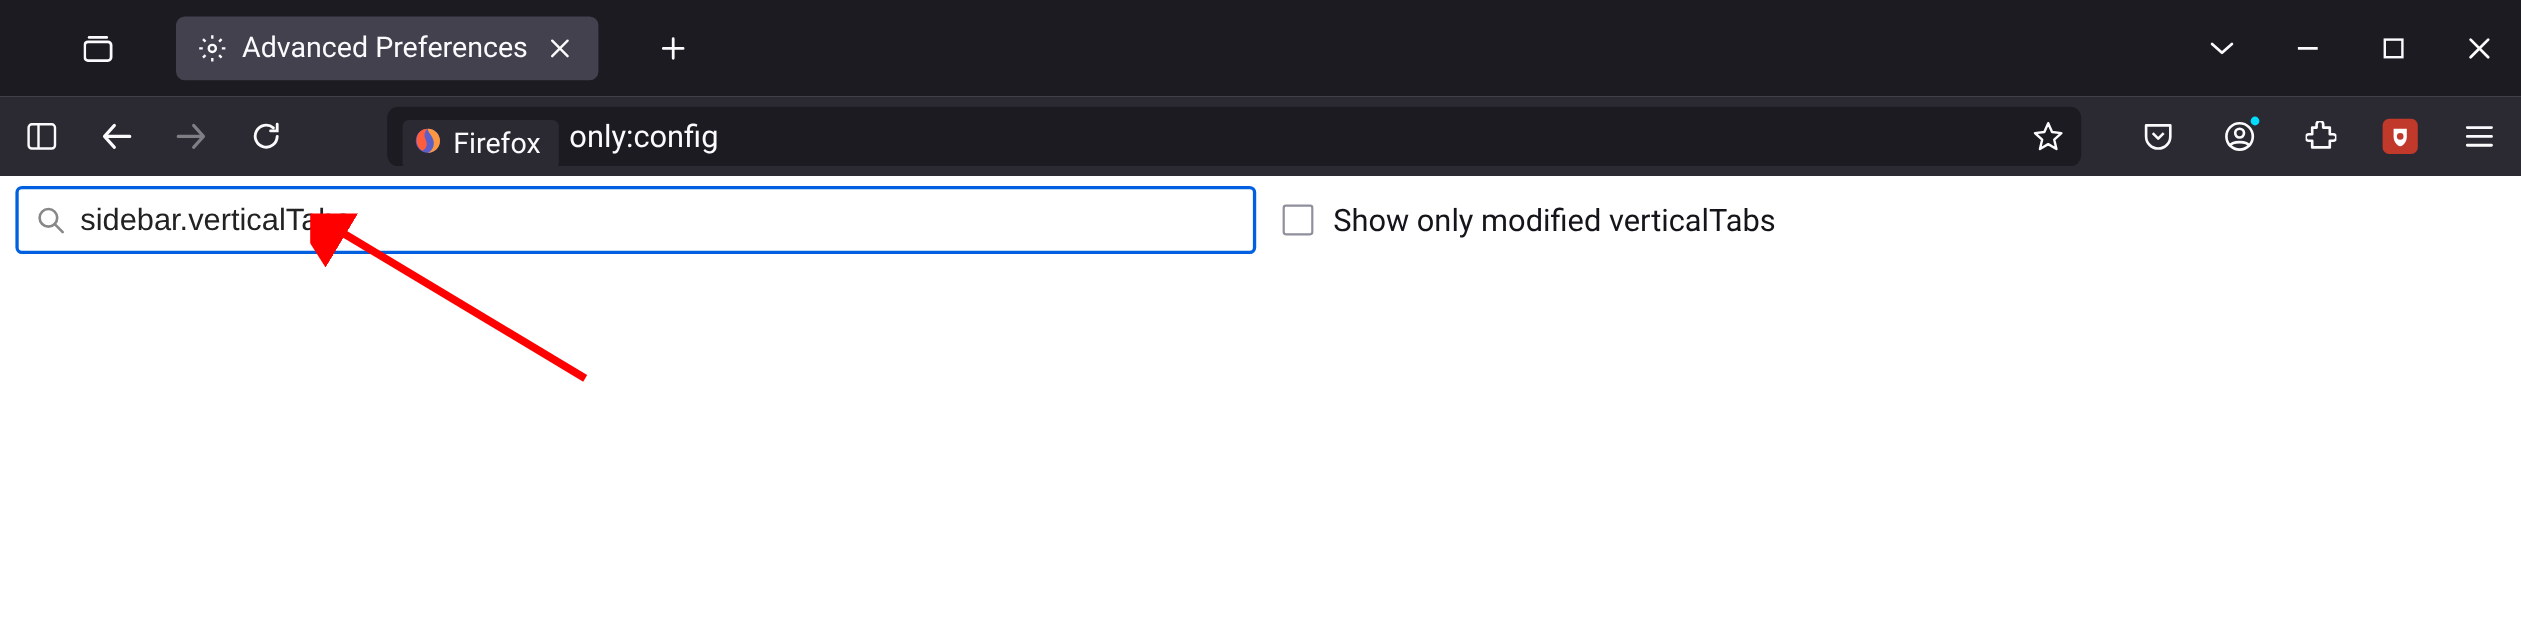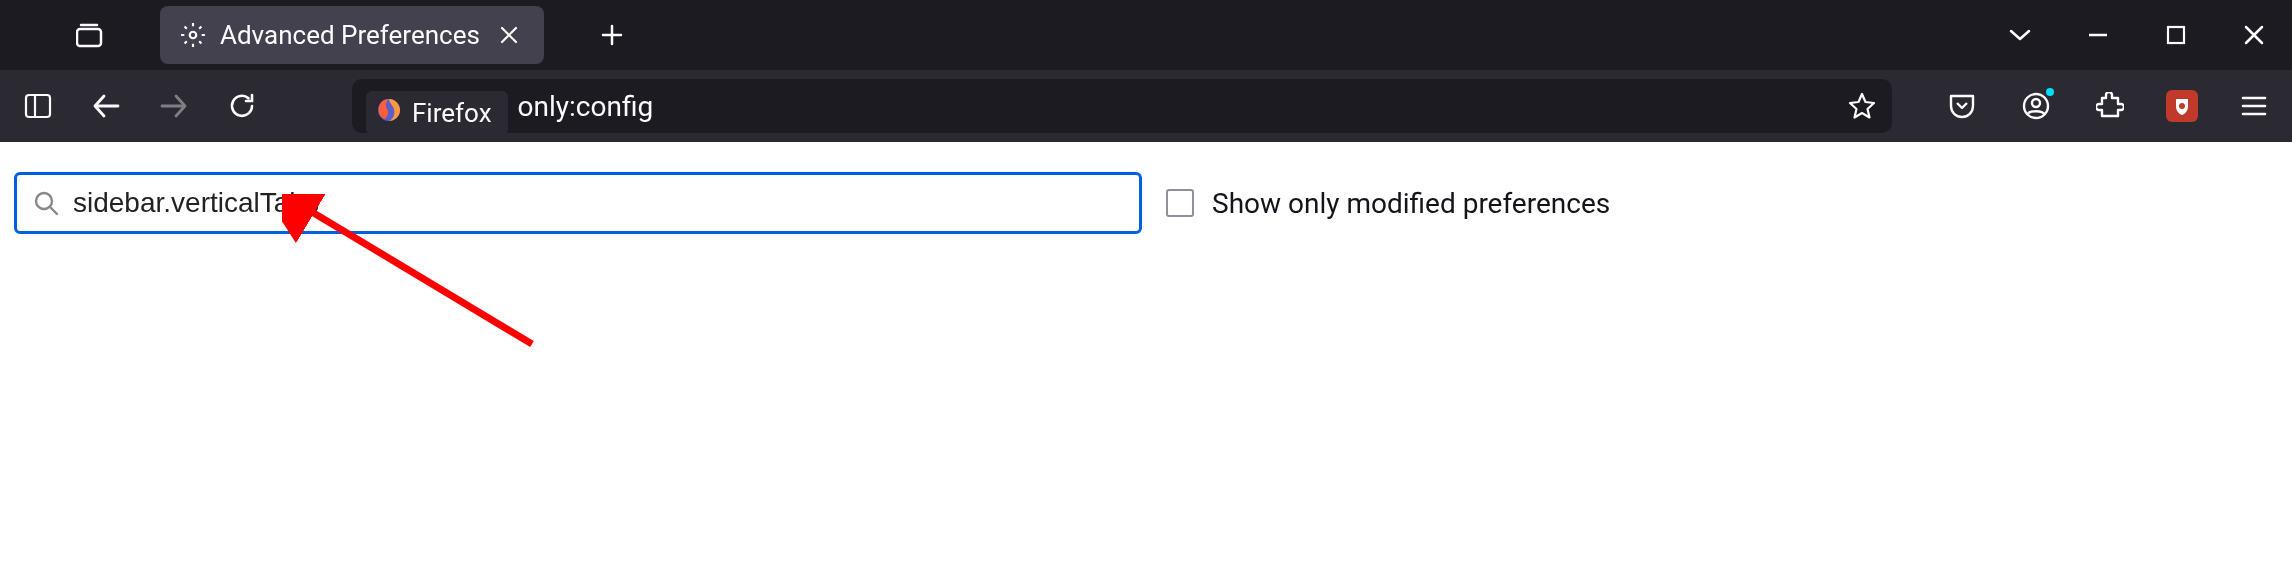--- a/index.html
+++ b/index.html
@@ -6,21 +6,21 @@
     body {
       font-family: -apple-system, BlinkMacSystemFont, "Segoe UI", Roboto, sans-serif;
       background: #fff;
       width: 2292px;
       height: 566px;
       overflow: hidden;
       position: relative;
     }
     .titlebar {
       background: #1c1b22;
-      height: 70px;
+      height: 88px;
       display: flex;
       align-items: center;
       padding: 0 16px;
     }
     .titlebar-left {
       display: flex;
       align-items: center;
       gap: 28px;
       flex: 1;
     }
@@ -155,21 +155,21 @@
       border-radius: 6px;
       display: flex;
       align-items: center;
       justify-content: center;
       color: #fff;
       font-weight: bold;
       font-size: 18px;
     }
     .content {
       background: #fff;
-      padding: 30px 14px;
+      padding: 9px 14px;
       display: flex;
       align-items: center;
       gap: 24px;
     }
     .search-box {
       flex: 0 0 1128px;
       border: 3px solid #0060df;
       border-radius: 6px;
       height: 62px;
       display: flex;
@@ -347,21 +347,21 @@
     <span class="search-icon">
       <svg width="26" height="26" viewBox="0 0 26 26" fill="none" stroke="#888" stroke-width="2.4" stroke-linecap="round">
           <circle cx="11" cy="11" r="8"></circle>
           <path d="M17 17 L24 24"></path>
         </svg>
     </span>
     <input class="search-input" type="text" value="sidebar.verticalTabs" style="">
   </div>
   <div class="checkbox-row">
     <div class="checkbox"></div>
-    <span class="checkbox-label">Show only modified preferences</span>
+    <span class="checkbox-label">Show only modified verticalTabs</span>
   </div>
 </div>
 
 <svg class="arrow-annotation" width="260" height="160" viewBox="0 0 260 160">
   <defs>
     <marker id="arrowhead" markerWidth="10" markerHeight="10" refX="2" refY="5" orient="auto">
       <polygon points="0 0, 10 5, 0 10" fill="#ff0000"></polygon>
     </marker>
   </defs>
   <line x1="250" y1="150" x2="20" y2="12" stroke="#ff0000" stroke-width="7" marker-end="url(#arrowhead)"></line>

